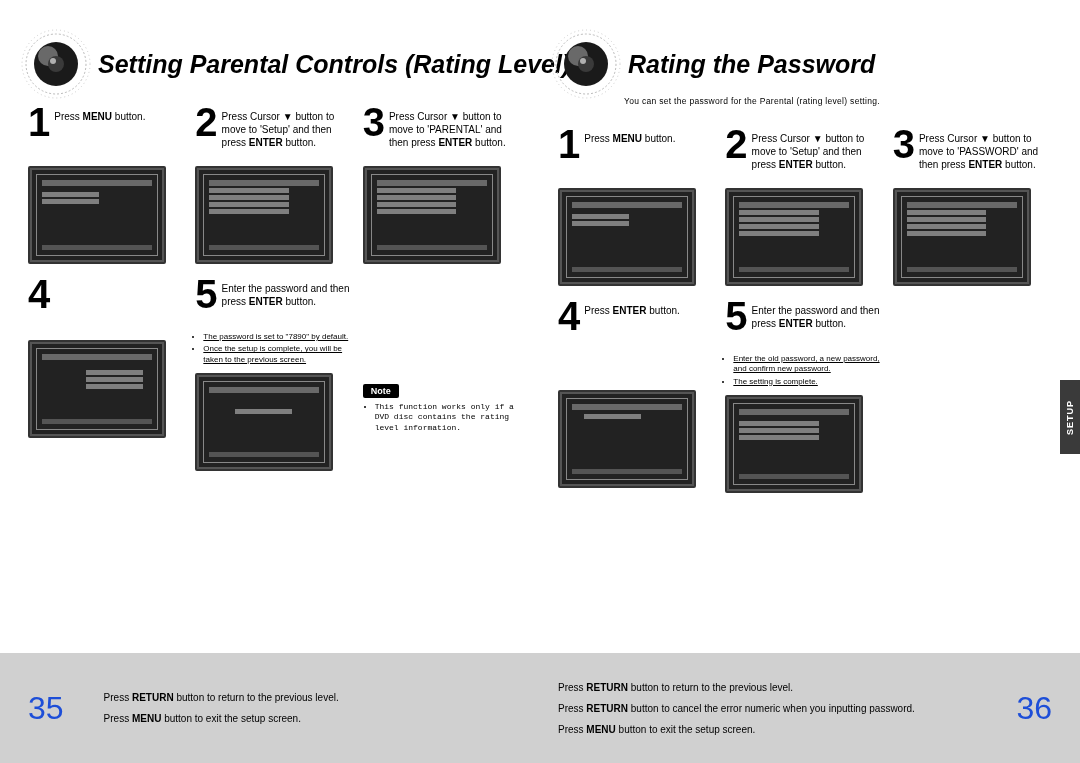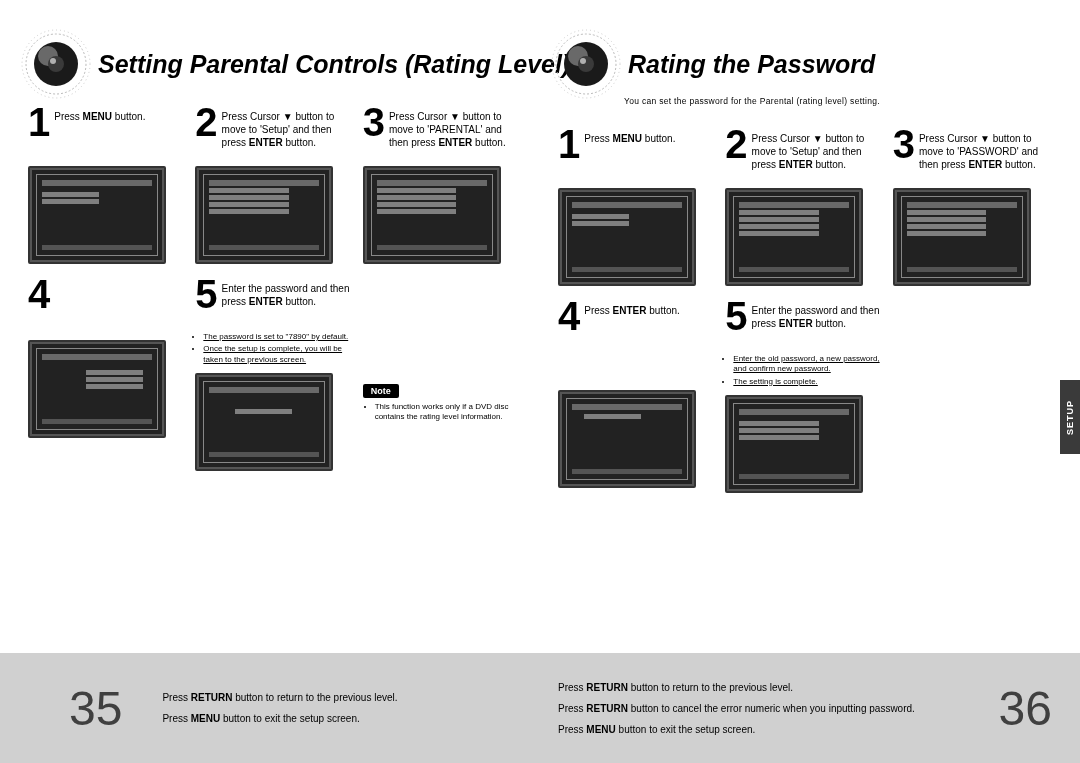--- a/index.html
+++ b/index.html
@@ -23,27 +23,27 @@
   .screenshot .osd { position:absolute; inset:10px; display:flex; flex-direction:column; gap:0; }
   .screenshot .osd-line { height:5px; background:#ccc; margin:1px 2px; opacity:0.55; }
   .screenshot .osd-line.short { width:50%; }
   .screenshot .osd-line.mid { width:70%; }
   .screenshot .osd-bar { position:absolute; top:2px; left:2px; right:2px; height:6px; background:#999; opacity:0.6;}
   .screenshot .osd-foot { position:absolute; bottom:2px; left:2px; right:2px; height:5px; background:#777; opacity:0.6;}
   .bullets { font-size: 8px; line-height: 1.3; padding-left: 8px; list-style: disc; text-decoration: underline; }
   .bullets li { margin-bottom: 2px; }
   .note-badge { background:#000; color:#fff; font-size:9px; font-weight:bold; padding:2px 8px; display:inline-block; border-radius:2px;}
   .note-text { font-size:8px; line-height:1.3; padding-left:8px; margin-top:4px; list-style:disc;}
-  .note-text li { margin-left:4px; }
+  .note-text li { margin-left:4px;font-family:Liberation Mono, monospace; }
   .footer { position:absolute; bottom:0; left:0; right:0; height:110px; background:#d0d0d0; display:flex; align-items:center; }
   .footer.left { padding-left:28px; padding-right:18px; }
   .footer.right { padding-left:18px; padding-right:28px; }
   .foot-text { font-size:10px; line-height:2.1; flex:1; }
   .foot-text b { font-weight:bold;}
-  .foot-num { font-size:48px; color:#404040; font-weight:300;margin-left:41px; }
+  .foot-num { font-size:32px; color:#1d4ed8; font-weight:300; }
   .side-tab { position:absolute; right:0; top:380px; width:20px; height:74px; background:#3a3a3a; color:#fff; font-size:9px; font-weight:bold; letter-spacing:1px; display:flex; align-items:center; justify-content:center; writing-mode:vertical-rl; transform:rotate(180deg); }
 </style>
 </head>
 <body>
 
 <div class="page-wrap">
 
   <div class="half">
     <div class="title-row">
       <div class="speaker-icon">

